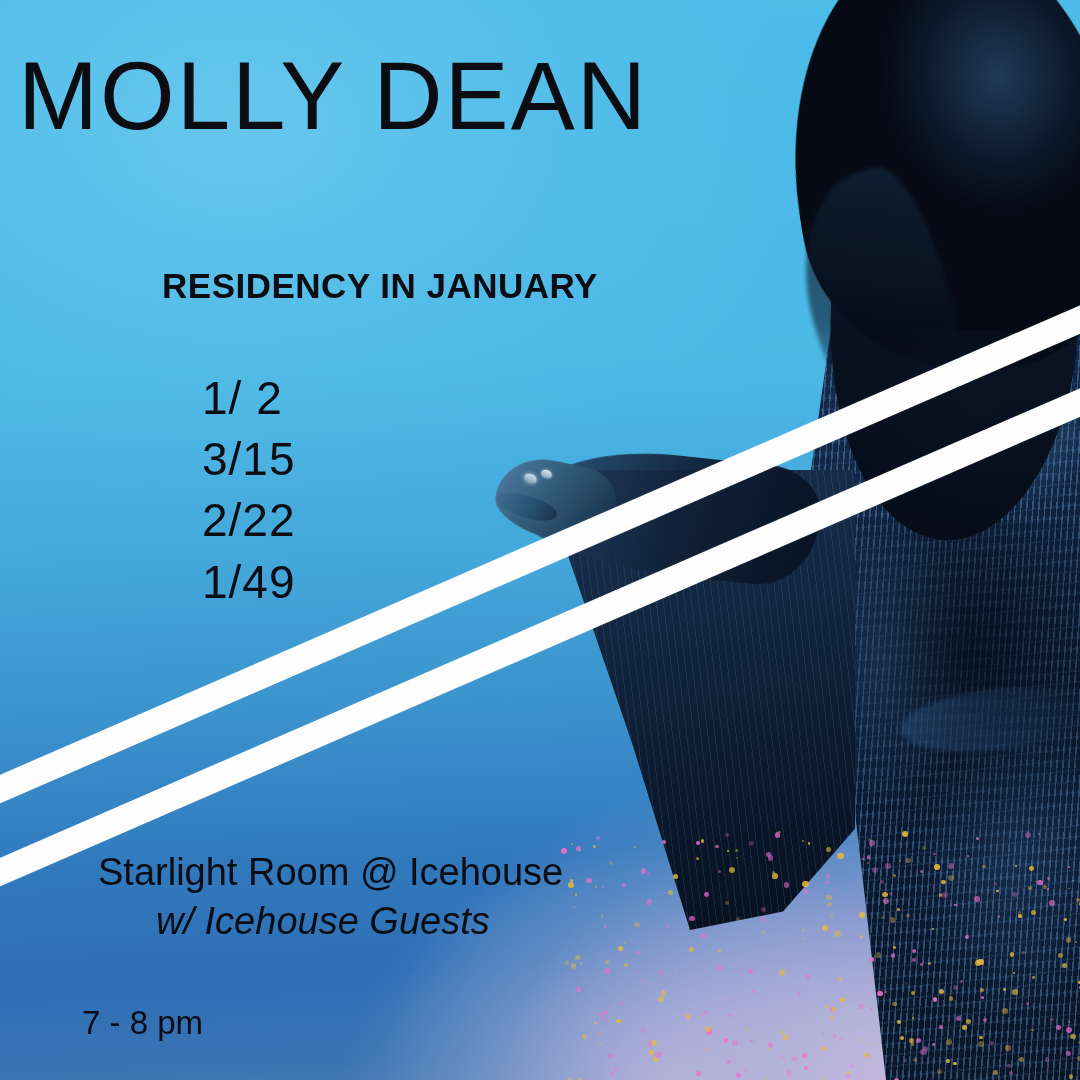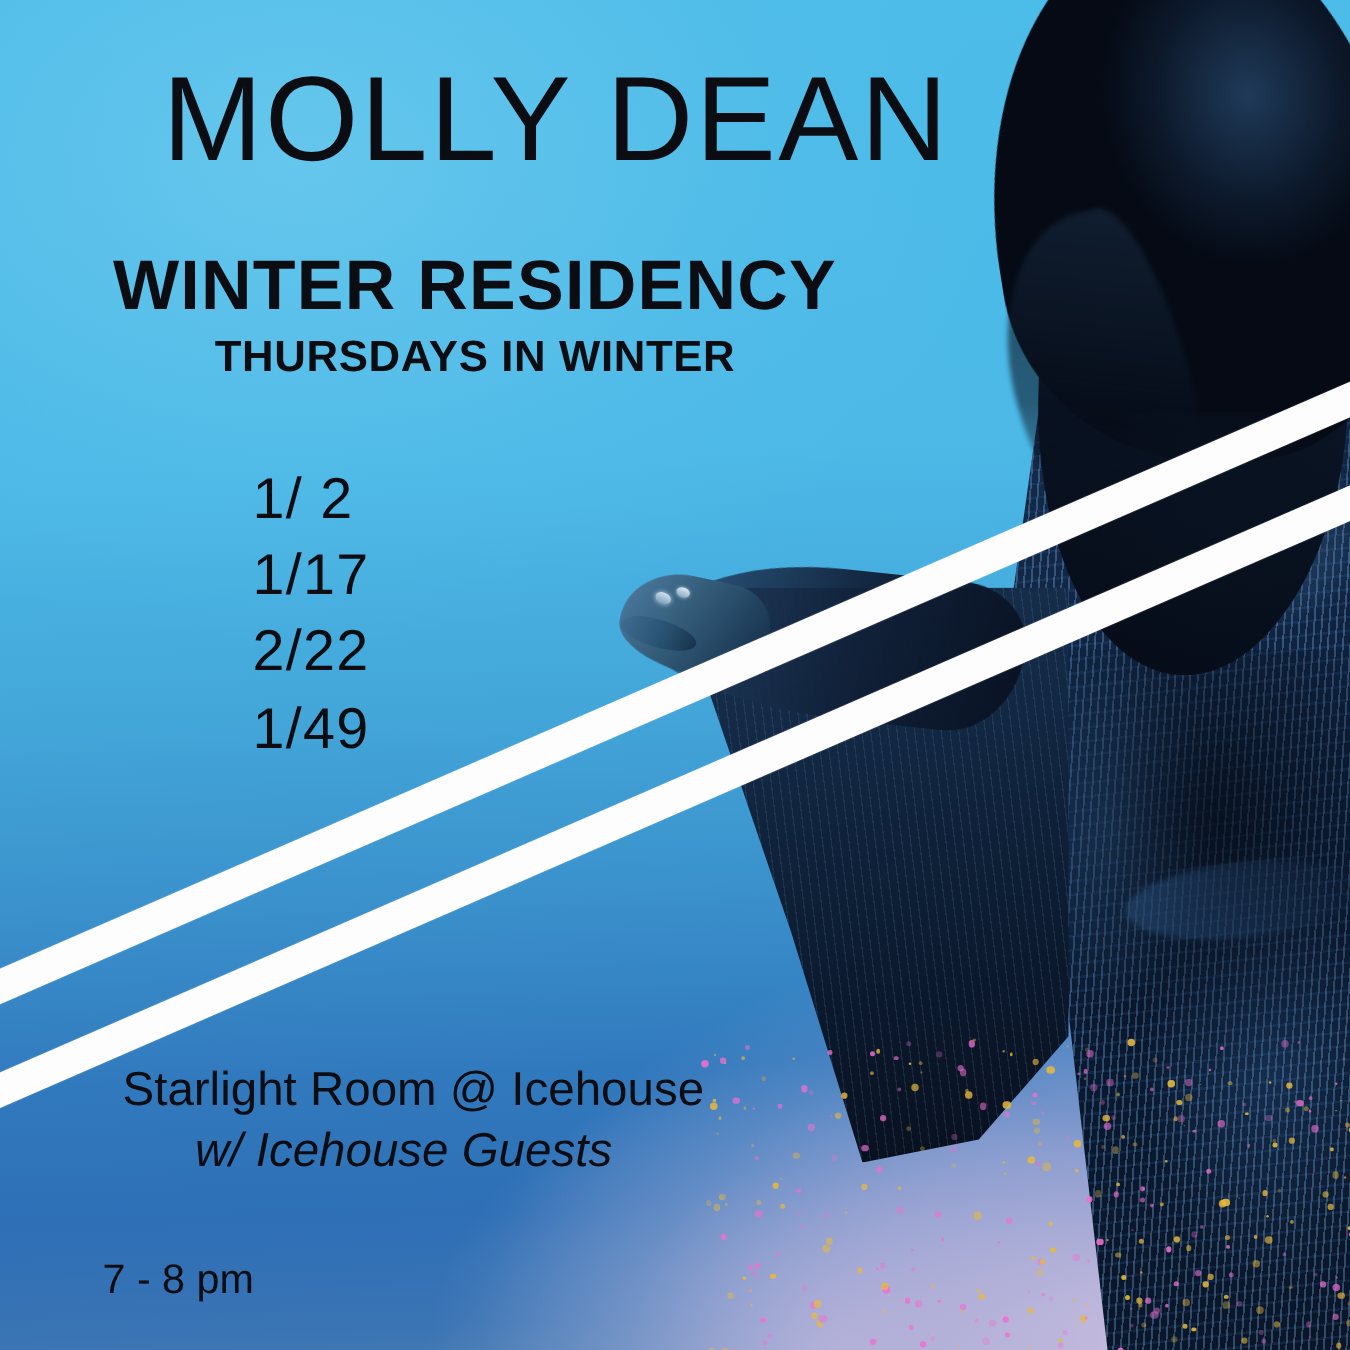--- a/index.html
+++ b/index.html
@@ -179,21 +179,21 @@
     box-shadow:0 0 1px rgba(255,255,255,.6);
   }
   .stripe-a{top:875px;}
   .stripe-b{top:958px;}
 
   
   .txt{position:absolute;color:#0b0d12;}
 
   .title{
     left:0;right:0;top:48px;
-    text-align:right;
+    text-align:left;
     font-size:96px;
     font-weight:300;
     letter-spacing:2px;
     line-height:1;
     padding-left:18px;
     padding-right:320px;
   }
   .subtitle{
     left:0;right:0;top:200px;
     text-align:center;
@@ -590,24 +590,23 @@
       <div class="sp" style="left: 140.9px; top: 102.8px; width: 5.5px; height: 5.5px; background: rgb(240, 111, 208); opacity: 0.7;"></div>
       <div class="sp" style="left: 373.2px; top: 22.6px; width: 2.9px; height: 2.9px; background: rgb(240, 111, 208); opacity: 0.52;"></div>
       <div class="sp" style="left: 193.1px; top: 160.4px; width: 2.2px; height: 2.2px; background: rgb(240, 111, 208); opacity: 0.87;"></div>
       <div class="sp" style="left: 16.5px; top: 156.7px; width: 4.9px; height: 4.9px; background: rgb(240, 111, 208); opacity: 0.9;"></div>
     </div>
 
   <div class="stripe stripe-a"></div>
   <div class="stripe stripe-b"></div>
 
   <div class="txt title">MOLLY DEAN</div>
-  <div class="txt subtitle">WINTER RESIDENCY</div>
-  <div class="txt subtitle2">THURSDAYS IN WINTER</div>
-
-  <div class="txt dates" id="dates-list"><div>1/ 2</div><div>1/17</div><div>2/22</div><div>1/49</div></div>
+  <div class="txt subtitle2">RESIDENCY IN JANUARY</div>
+
+  <div class="txt dates" id="dates-list"><div>1/ 2</div><div>3/15</div><div>2/22</div><div>1/49</div></div>
 
   <div class="txt venue">
     <span>Starlight Room @ Icehouse</span>
     <span class="guests">w/ Icehouse Guests</span>
   </div>
 
   <div class="txt time">7 - 8 pm</div>
 
 </div>
 

